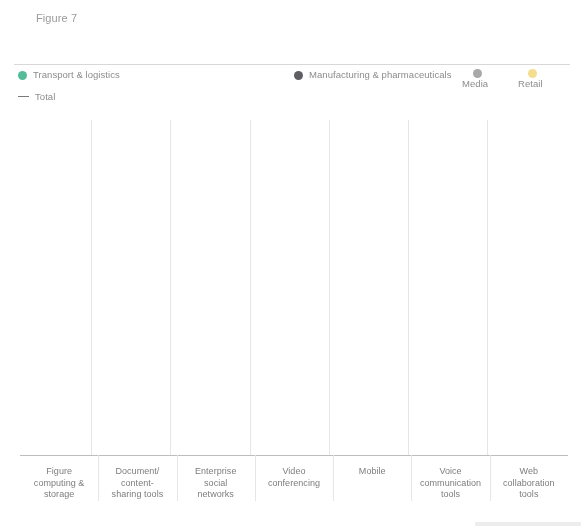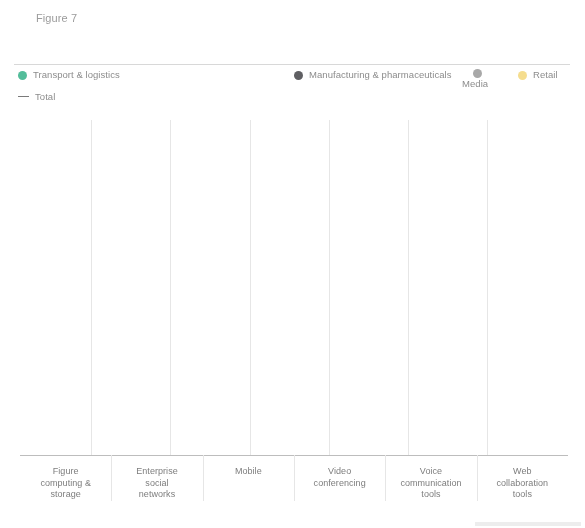--- a/index.html
+++ b/index.html
@@ -189,21 +189,21 @@
       <span class="legend-label">Transport &amp; logistics</span>
     </div>
     <div class="legend-item" style="left:294px; top:0;">
       <span class="legend-dot" style="background:#5f5f63"></span>
       <span class="legend-label">Manufacturing &amp; pharmaceuticals</span>
     </div>
     <div class="legend-item" style="left:462px; top:0;flex-direction:column;">
       <span class="legend-dot" style="background:#a8a8a8"></span>
       <span class="legend-label">Media</span>
     </div>
-    <div class="legend-item" style="left:518px; top:0;">
+    <div class="legend-item" style="left:518px; top:0;flex-direction:column;">
       <span class="legend-dot" style="background:#f5dd8e"></span>
       <span class="legend-label">Retail</span>
     </div>
 
     <div class="legend-line-item">
       <span class="legend-dash"></span>
       <span class="legend-label">Total</span>
     </div>
   </div>
 
@@ -221,30 +221,35 @@
 
   <div class="axis-line"></div>
 
   <div class="xlabels">
     <div class="xlabel">
       <span>Figure</span><br>
       <span>computing &amp;</span><br>
       <span>storage</span>
     </div>
     <div class="xlabel">
+      <span>Document/</span><br>
+      <span>content-</span><br>
+      <span>sharing tools</span>
+    </div>
+    <div class="xlabel">
       <span>Enterprise</span><br>
       <span>social</span><br>
       <span>networks</span>
     </div>
     <div class="xlabel">
-      <span>Mobile</span>
-    </div>
-    <div class="xlabel">
       <span>Video</span><br>
       <span>conferencing</span>
+    </div>
+    <div class="xlabel">
+      <span>Mobile</span>
     </div>
     <div class="xlabel">
       <span>Voice</span><br>
       <span>communication</span><br>
       <span>tools</span>
     </div>
     <div class="xlabel">
       <span>Web</span><br>
       <span>collaboration</span><br>
       <span>tools</span>

